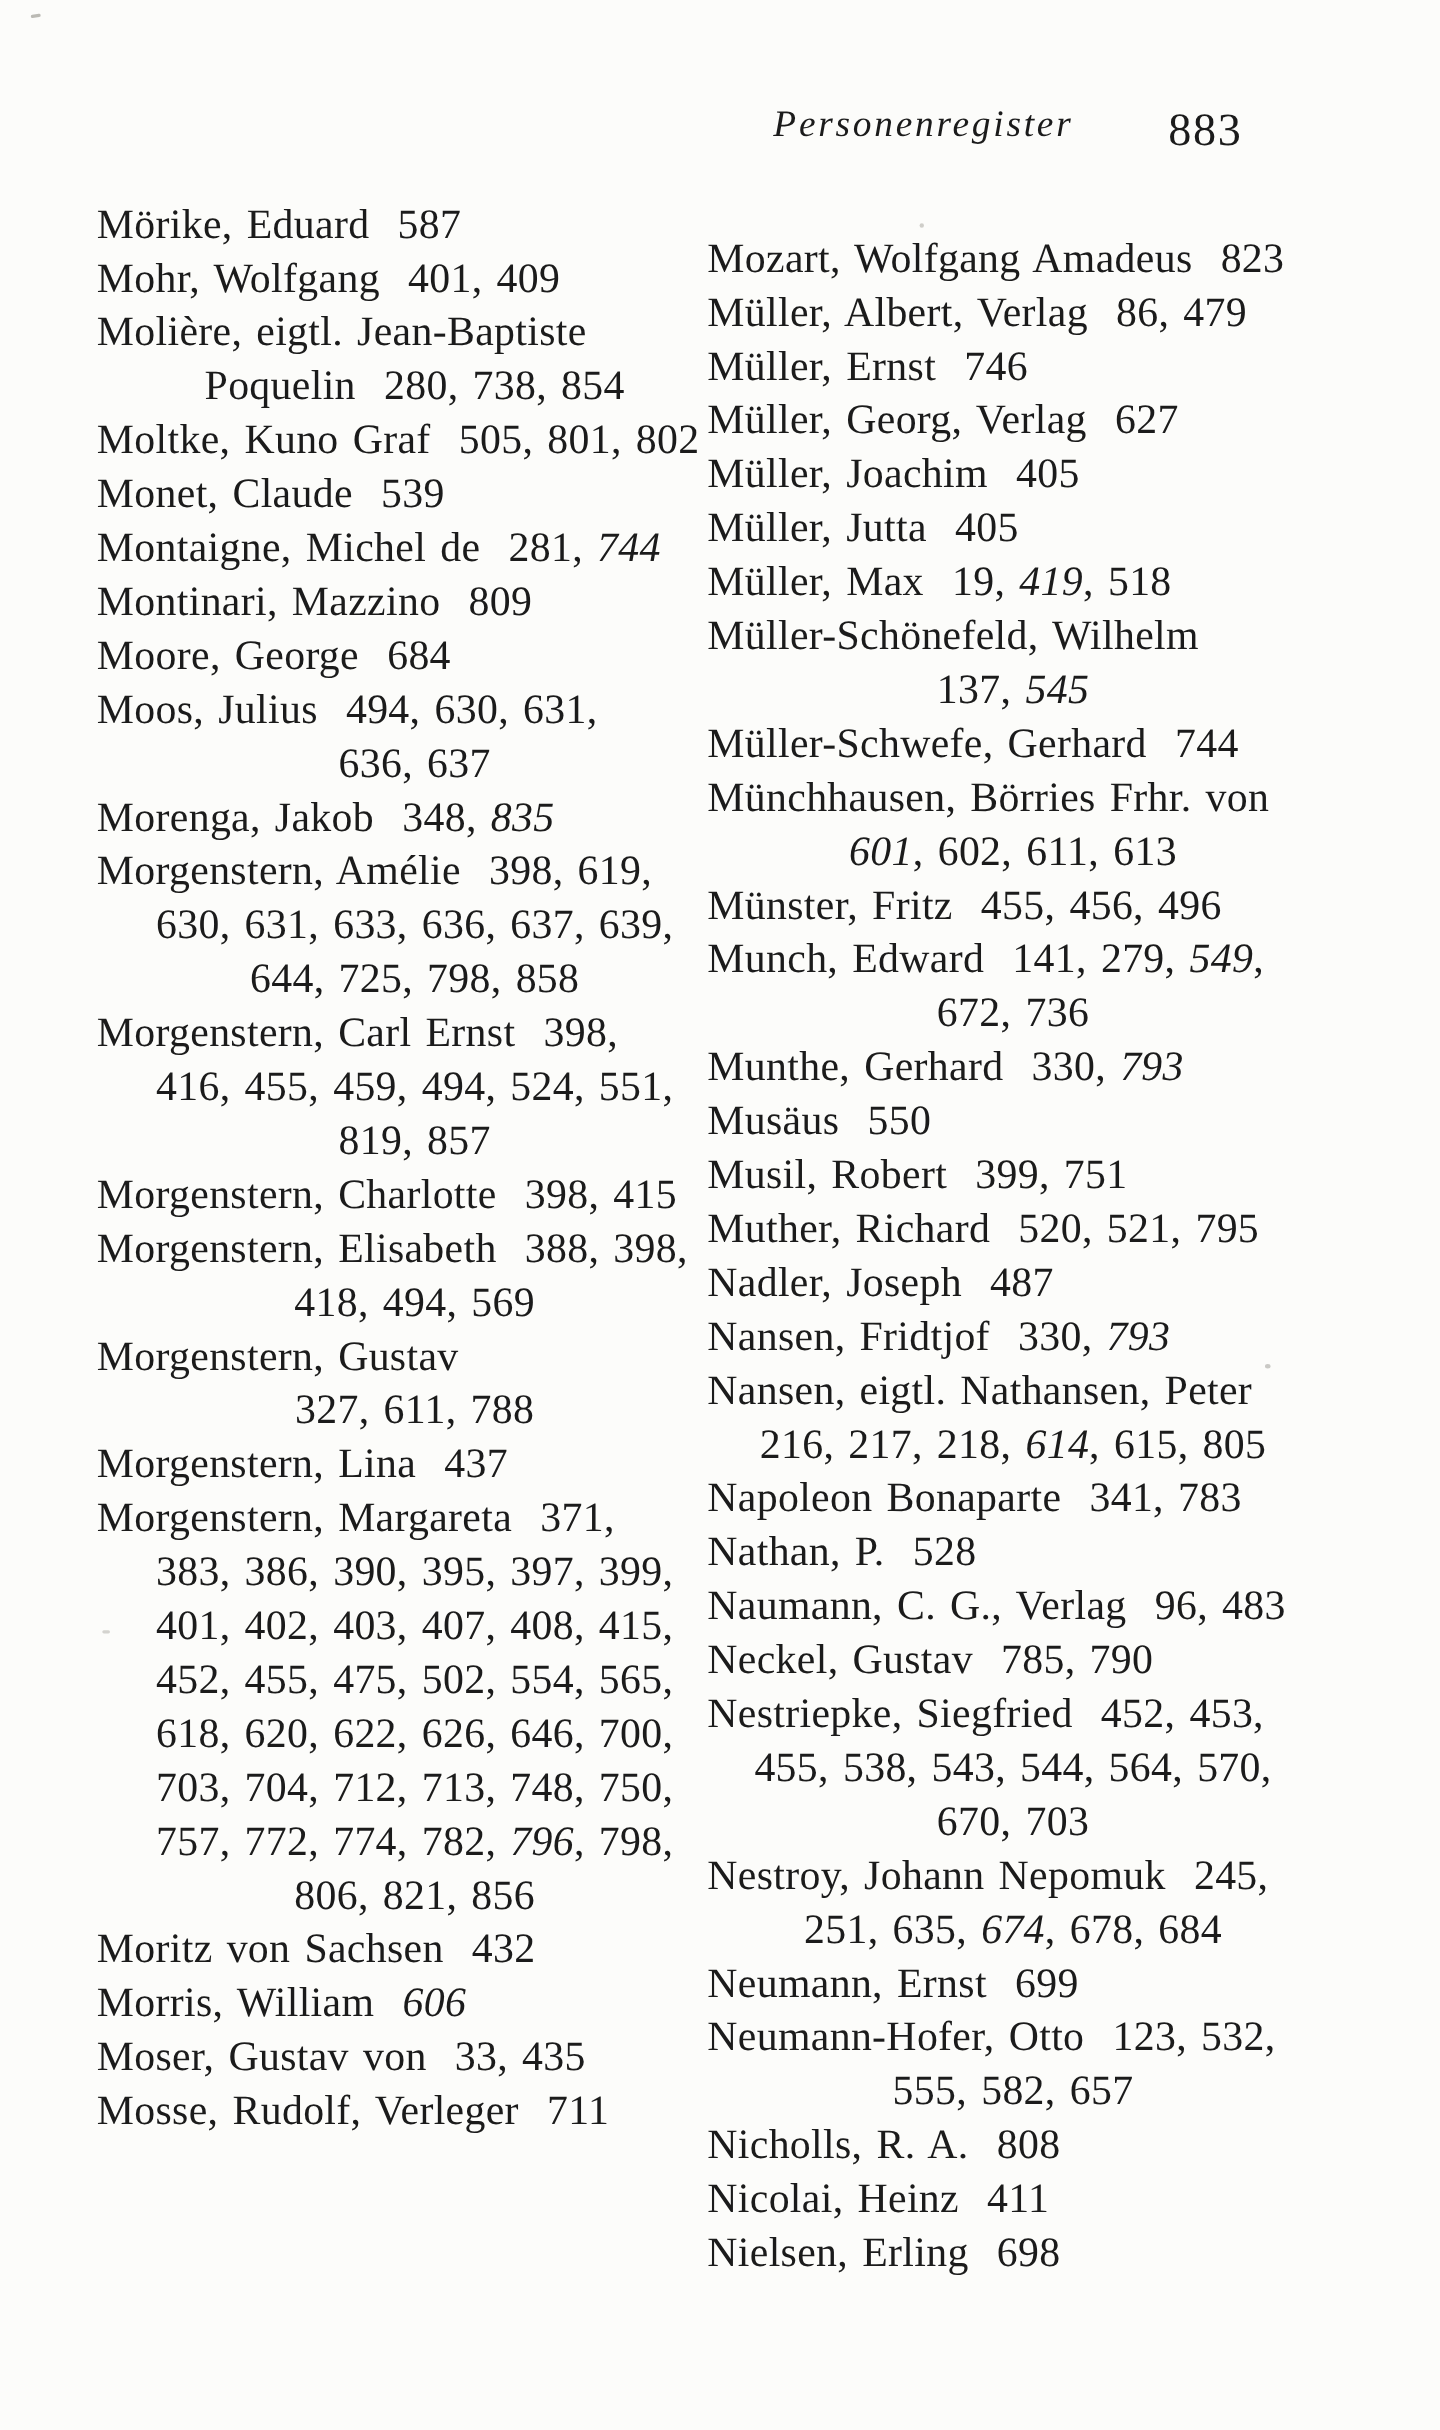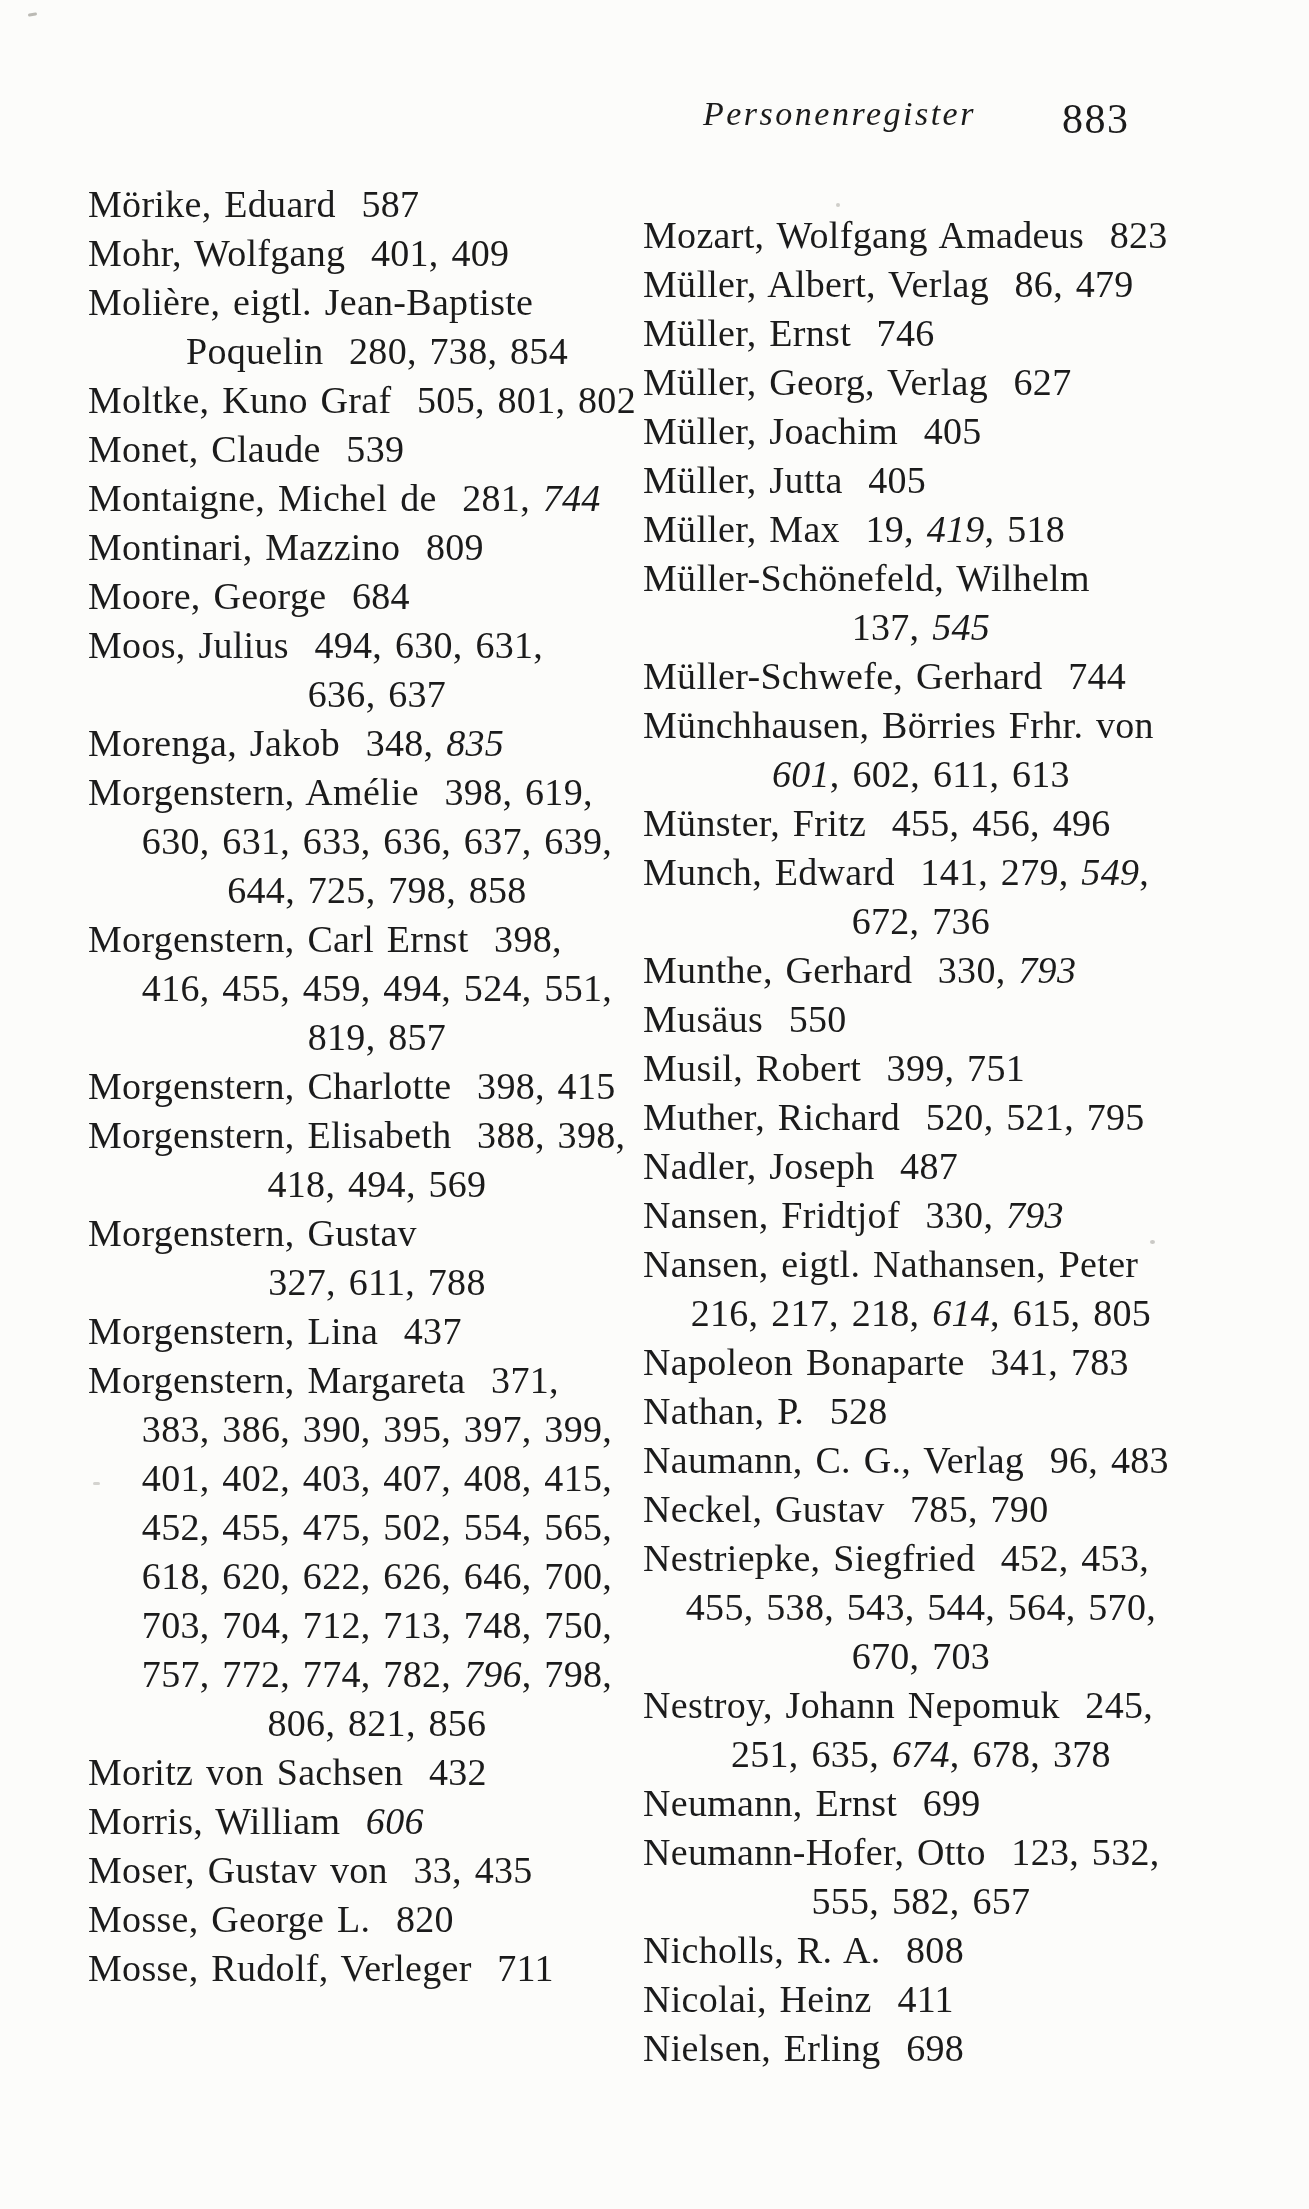--- a/index.html
+++ b/index.html
@@ -99,21 +99,20 @@
       <div class="line cont"><span>383, 386, 390, 395, 397, 399,</span></div>
       <div class="line cont"><span>401, 402, 403, 407, 408, 415,</span></div>
       <div class="line cont"><span>452, 455, 475, 502, 554, 565,</span></div>
       <div class="line cont"><span>618, 620, 622, 626, 646, 700,</span></div>
       <div class="line cont"><span>703, 704, 712, 713, 748, 750,</span></div>
       <div class="line cont"><span>757, 772, 774, 782, </span><span class="it">796</span><span>, 798,</span></div>
       <div class="line cont"><span>806, 821, 856</span></div>
       <div class="line"><span>Moritz von Sachsen  432</span></div>
       <div class="line"><span>Morris, William  </span><span class="it">606</span></div>
       <div class="line"><span>Moser, Gustav von  33, 435</span></div>
-      <div class="line"><span>Mosse, George L.  820</span></div>
       <div class="line"><span>Mosse, Rudolf, Verleger  711</span></div>
     </div>
 
   <div class="col col-right">
       <div class="line"><span>Mozart, Wolfgang Amadeus  823</span></div>
       <div class="line"><span>Müller, Albert, Verlag  86, 479</span></div>
       <div class="line"><span>Müller, Ernst  746</span></div>
       <div class="line"><span>Müller, Georg, Verlag  627</span></div>
       <div class="line"><span>Müller, Joachim  405</span></div>
       <div class="line"><span>Müller, Jutta  405</span></div>
@@ -135,21 +134,21 @@
       <div class="line"><span>Nansen, eigtl. Nathansen, Peter</span></div>
       <div class="line cont"><span>216, 217, 218, </span><span class="it">614</span><span>, 615, 805</span></div>
       <div class="line"><span>Napoleon Bonaparte  341, 783</span></div>
       <div class="line"><span>Nathan, P.  528</span></div>
       <div class="line"><span>Naumann, C. G., Verlag  96, 483</span></div>
       <div class="line"><span>Neckel, Gustav  785, 790</span></div>
       <div class="line"><span>Nestriepke, Siegfried  452, 453,</span></div>
       <div class="line cont"><span>455, 538, 543, 544, 564, 570,</span></div>
       <div class="line cont"><span>670, 703</span></div>
       <div class="line"><span>Nestroy, Johann Nepomuk  245,</span></div>
-      <div class="line cont"><span>251, 635, </span><span class="it">674</span><span>, 678, 378</span></div>
+      <div class="line cont"><span>251, 635, </span><span class="it">674</span><span>, 678, 684</span></div>
       <div class="line"><span>Neumann, Ernst  699</span></div>
       <div class="line"><span>Neumann-Hofer, Otto  123, 532,</span></div>
       <div class="line cont"><span>555, 582, 657</span></div>
       <div class="line"><span>Nicholls, R. A.  808</span></div>
       <div class="line"><span>Nicolai, Heinz  411</span></div>
       <div class="line"><span>Nielsen, Erling  698</span></div>
     </div>
 
   <div class="speck speck-a"></div>
   <div class="speck speck-b"></div>

